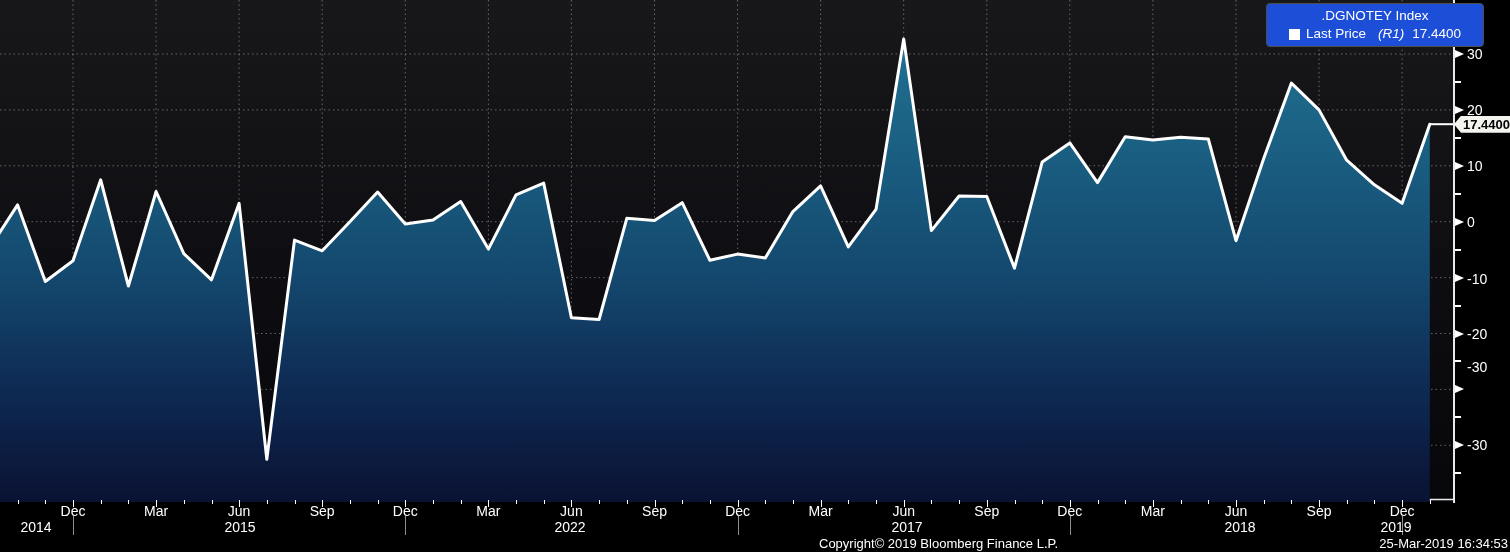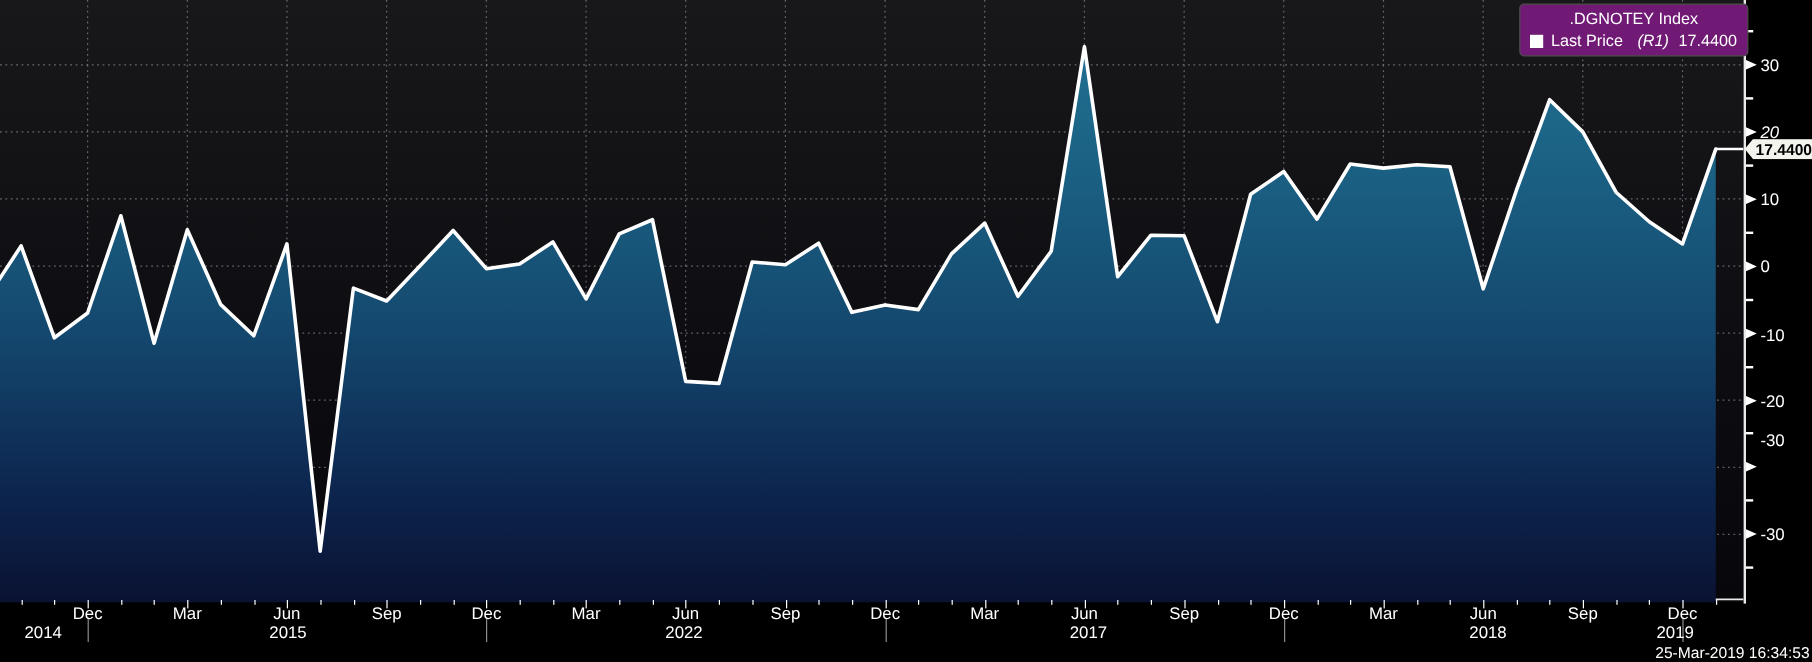--- a/index.html
+++ b/index.html
@@ -3,22 +3,22 @@
 <meta charset="utf-8">
 <style>
   html,body{margin:0;padding:0;background:#000;}
   .screen{
     position:relative;width:1510px;height:552px;background:#000;overflow:hidden;
     font-family:"Liberation Sans","DejaVu Sans",sans-serif;
   }
   #plot-host{position:absolute;left:0;top:0;width:1453px;height:502px;}
   
   .legend{
-    position:absolute;left:1266px;top:3px;width:191px;height:44px;box-sizing:border-box;
-    background:#701a75;border:1px solid #4e4e4e;border-radius:4px;color:#fff;
+    position:absolute;left:1266px;top:3px;width:218px;height:44px;box-sizing:border-box;
+    background:#1d4ed8;border:1px solid #4e4e4e;border-radius:4px;color:#fff;
     display:flex;flex-direction:column;justify-content:center;align-items:center;
     font-size:13.5px;line-height:18px;z-index:6;
   }
   .legend-row{display:flex;align-items:center;white-space:pre;}
   .swatch{width:11px;height:11px;background:#fff;margin-right:6px;display:inline-block;}
   
   .yaxis{position:absolute;left:1453px;top:0;width:57px;height:503px;color:#fff;}
   .yaxis-line{position:absolute;left:0;top:0;width:2px;height:503px;background:#e9e9e9;}
   .ylab{position:absolute;left:14px;font-size:14px;transform:translateY(-50%);white-space:nowrap;}
   .yarrow{position:absolute;left:2px;width:0;height:0;transform:translateY(-50%);
@@ -74,21 +74,21 @@
     <div class="legend-row">.DGNOTEY Index</div>
     <div class="legend-row"><span class="swatch"></span><span>Last Price</span><span style="margin-left:12px;font-style:italic;">(R1)</span><span style="margin-left:8px;">17.4400</span></div>
   </div>
 
   <div class="yaxis">
     <div class="yaxis-line"></div>
     <div class="price-tag" id="price-tag" style="top: 115.71px;">17.4400</div>
   <div class="yarrow" style="top: 54px;"></div>
       <div class="ylab" style="top: 54px;">30</div>
       <div class="yarrow" style="top: 109.9px;"></div>
-      <div class="ylab" style="top: 109.9px; font-style: italic;">20</div>
+      <div class="ylab" style="top: 109.9px;">20</div>
       <div class="yarrow" style="top: 165.8px;"></div>
       <div class="ylab" style="top: 165.8px;">10</div>
       <div class="yarrow" style="top: 221.7px;"></div>
       <div class="ylab" style="top: 221.7px;">0</div>
       <div class="yarrow" style="top: 277.6px;"></div>
       <div class="ylab" style="top: 279px;">-10</div>
       <div class="yarrow" style="top: 333.5px;"></div>
       <div class="ylab" style="top: 333.5px;">-20</div>
       <div class="yarrow" style="top: 389.4px;"></div>
       <div class="ylab" style="top: 367px;">-30</div>
@@ -182,16 +182,17 @@
       <div class="xtick" style="left: 1429.8px; height: 4px;"></div>
       <div class="xyear" style="left: 36px;">2014</div>
       <div class="xyear" style="left: 240px;">2015</div>
       <div class="xyear" style="left: 570px;">2022</div>
       <div class="xyear" style="left: 907px;">2017</div>
       <div class="xyear" style="left: 1240px;">2018</div>
       <div class="xyear" style="left: 1396px;">2019</div>
     </div>
 
   <div class="footer">
+    <span class="footer-center">Copyright© 2019 Bloomberg Finance L.P.</span>
     <span class="footer-right">25-Mar-2019 16:34:53</span>
   </div>
 
 </div>
 
 </body></html>

